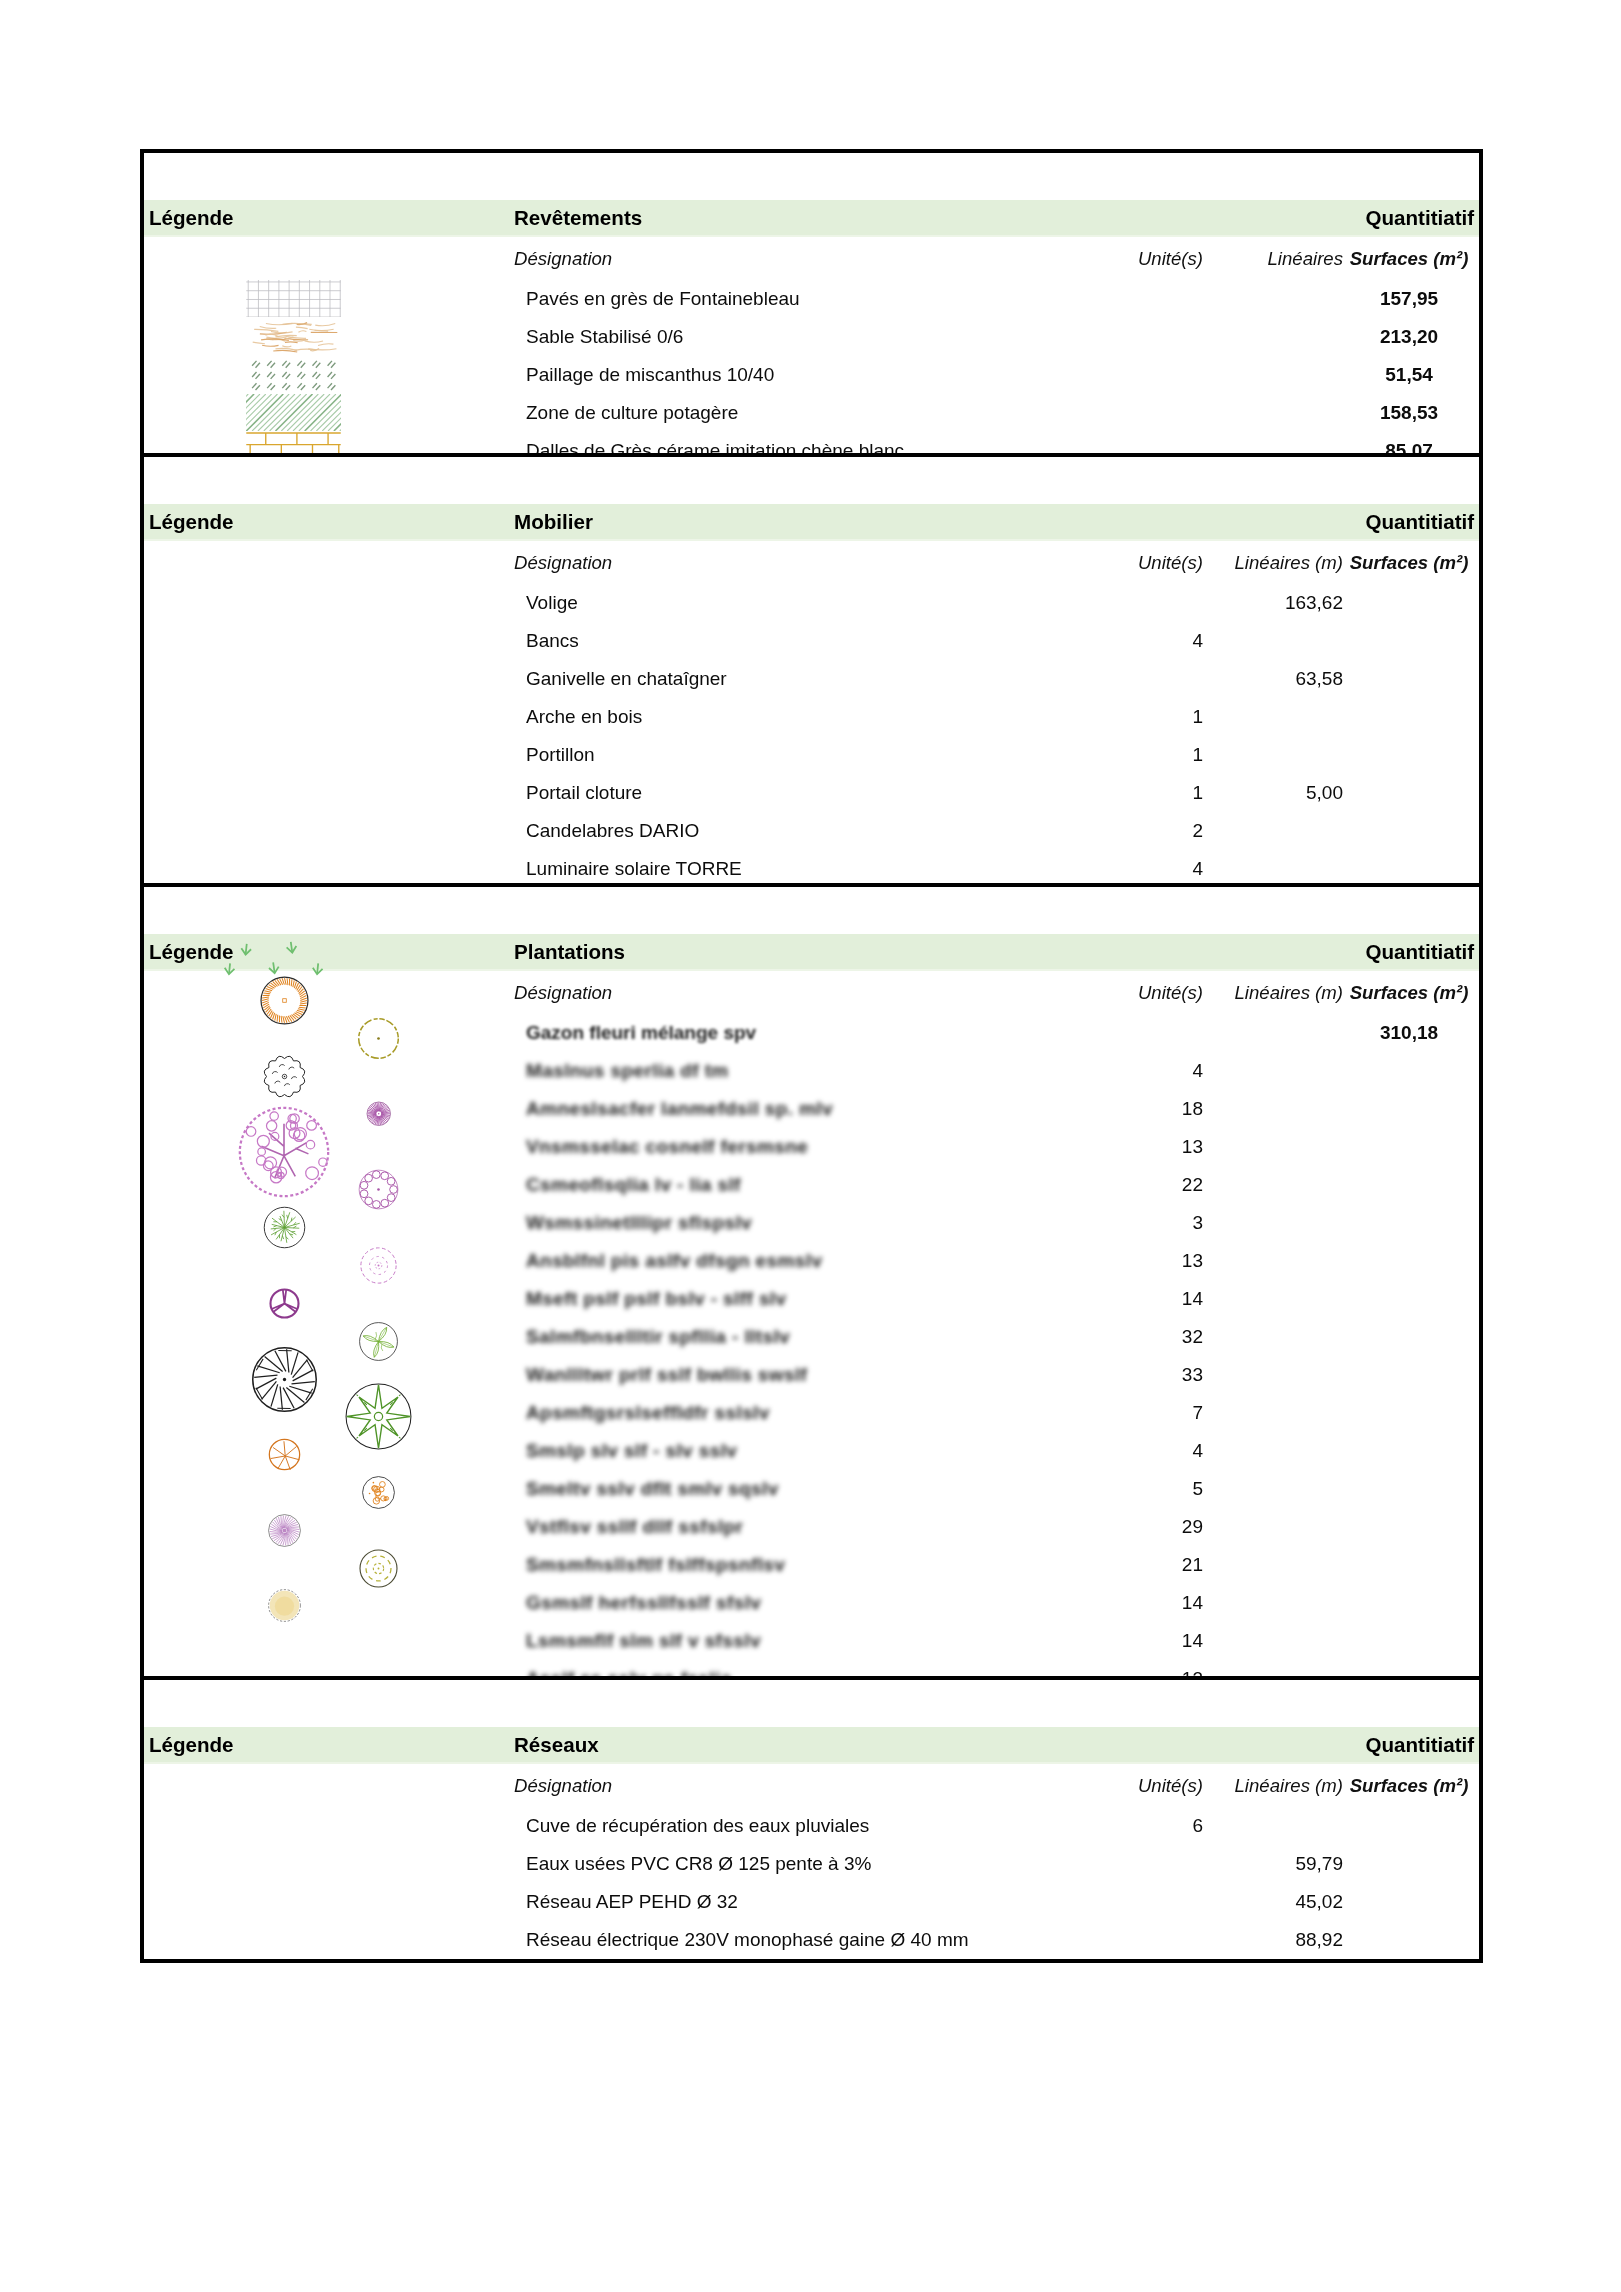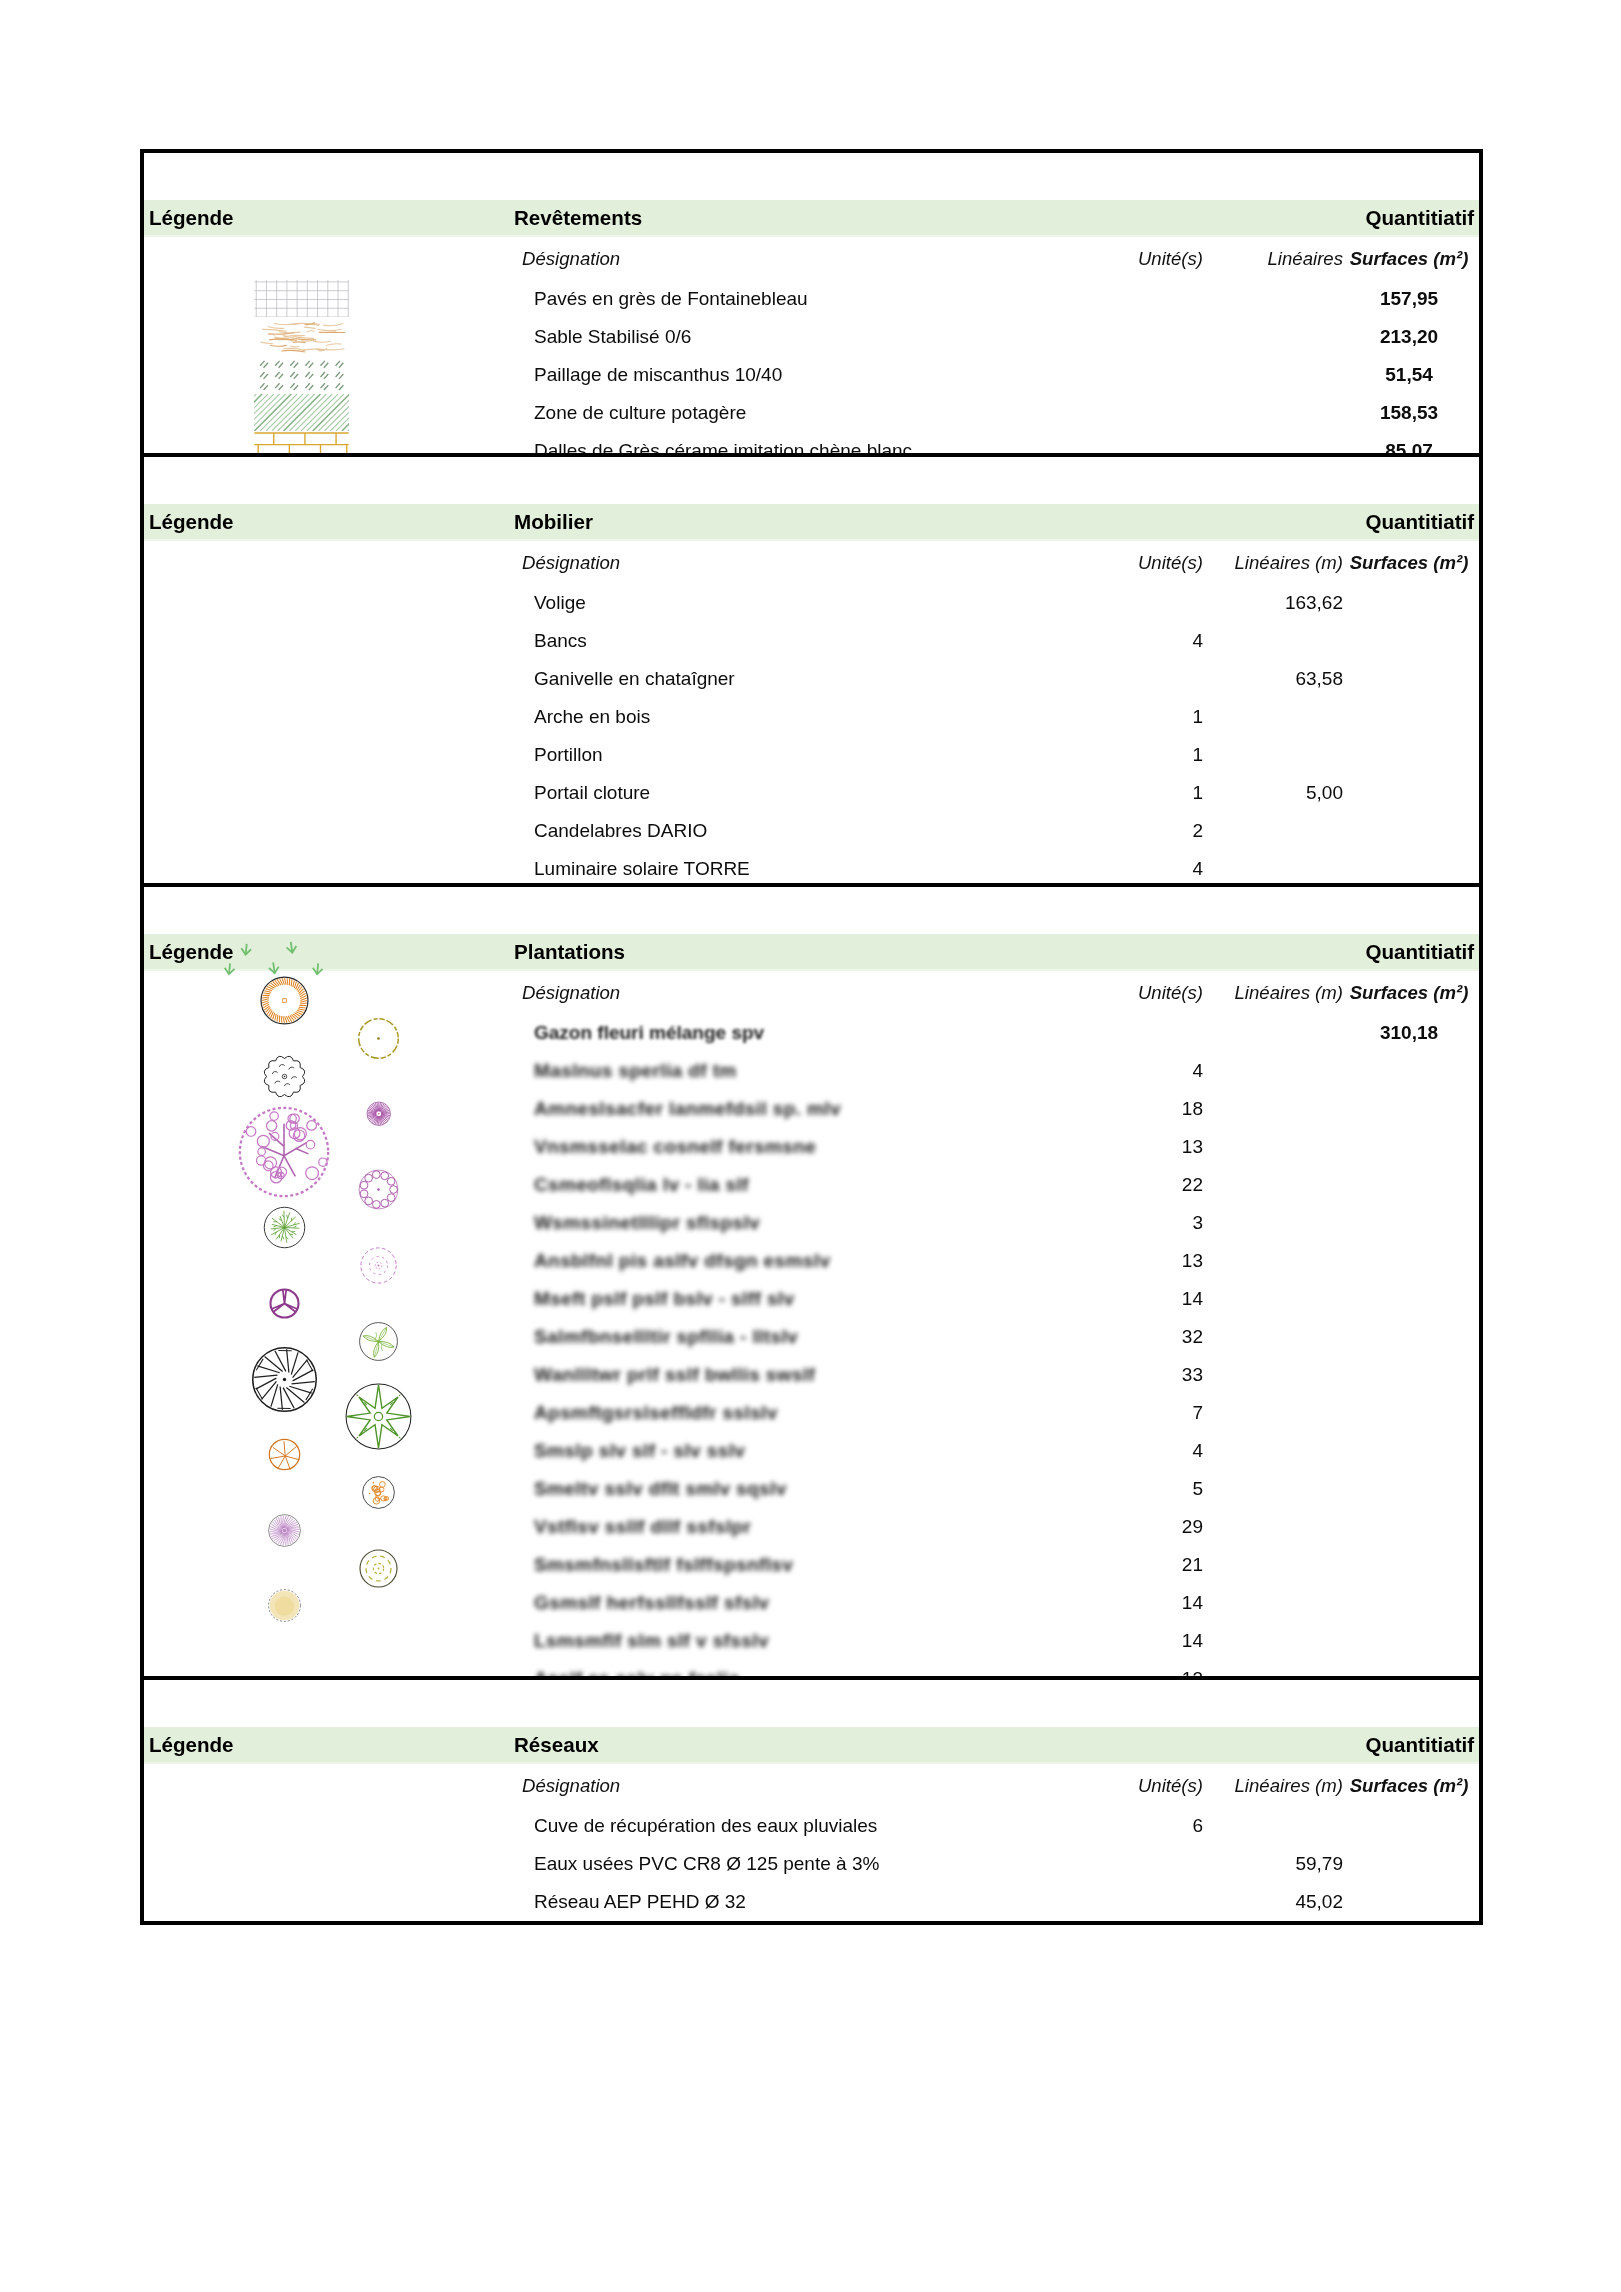--- a/index.html
+++ b/index.html
@@ -15,21 +15,20 @@
     height:35px; background:#e2efda; border-bottom:2.9px solid #edf5e7;
     display:flex; align-items:center; position:relative;
     font-weight:bold; font-size:20.6px; color:#000;margin-top:47px;
   }
   .h-legende { padding-left:4.9px; }
   .h-title { position:absolute; left:370px;text-align:right; }
   .h-badge { position:absolute; right:4.9px; }
   .grid {
     display:grid; grid-template-columns:370px 1fr 129px 140px 136px;
     align-items:center;
-    padding-left:8px;
   }
   .cols { height:43px; font-style:italic; font-size:18.6px; color:#111; }
   .trow { height:38px; font-size:19px; color:#0c0c0c;margin-left:12px; }
   .cell-designation { text-align:left; white-space:nowrap; overflow:visible; }
   .cell-units, .cell-linear { text-align:right; }
   .cell-surface { text-align:center; padding-right:3.9px;font-weight:bold; }
   .cell-legend { position:relative; height:100%; }
   .cell-legend svg.swatch { position:absolute; left:90px; top:0; }
   .redacted { filter:blur(2.6px); font-weight:600; color:#1b1b1b; letter-spacing:0.4px; }
   .redacted-light { filter:blur(1.7px); font-weight:600; color:#1b1b1b; }
@@ -818,15 +817,22 @@
         <div class="cell-linear">59,79</div>
         <div class="cell-surface"></div>
       </div>
       <div class="grid trow">
         <div class="cell-legend"></div>
         <div class="cell-designation">Réseau AEP PEHD Ø 32</div>
         <div class="cell-units"></div>
         <div class="cell-linear">45,02</div>
         <div class="cell-surface"></div>
       </div>
+      <div class="grid trow">
+        <div class="cell-legend"></div>
+        <div class="cell-designation">Réseau électrique 230V monophasé gaine Ø 40 mm</div>
+        <div class="cell-units"></div>
+        <div class="cell-linear">88,92</div>
+        <div class="cell-surface"></div>
+      </div>
     </div>
 </section>
 
 
 </body></html>

